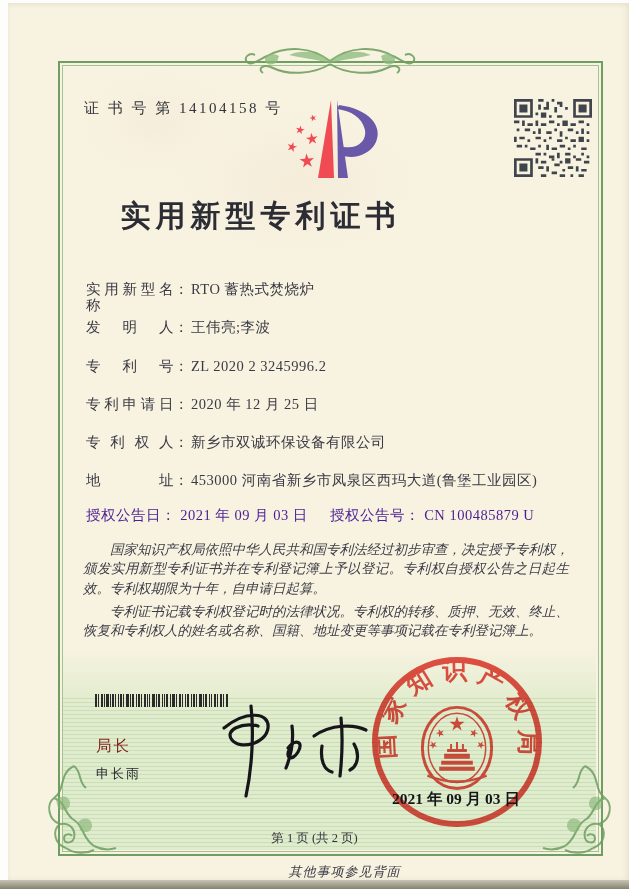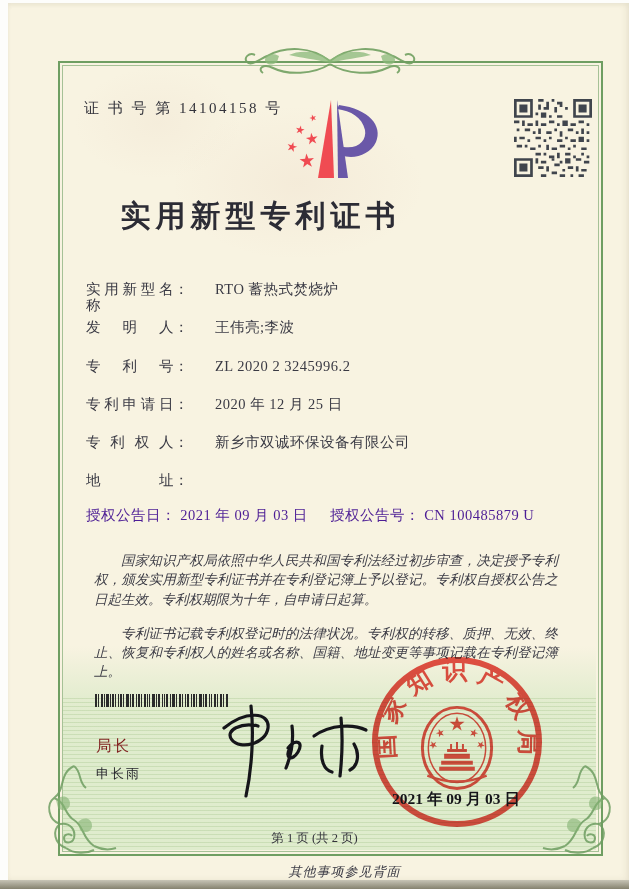--- a/index.html
+++ b/index.html
@@ -26,26 +26,26 @@
          background:repeating-linear-gradient(to bottom, rgba(141,181,113,0.30) 0 1px, rgba(141,181,113,0) 1px 4px);
          opacity:.85;}
   .cert-number{position:absolute;left:84px;top:99px;font-size:15px;letter-spacing:2.5px;color:#33333b;}
   .logo{position:absolute;left:268px;top:94px;}
   .qr{position:absolute;left:514px;top:99px;}
   .title{position:absolute;left:0;top:196px;width:521px;text-align:center;
          font-size:30px;letter-spacing:5px;font-weight:600;color:#2c2c35;}
   .fields{position:absolute;left:86px;top:281px;font-size:14.5px;color:#3a3a44;letter-spacing:0.5px;}
   .frow{height:38.3px;display:flex;align-items:flex-start;line-height:16px;}
   .flabel{display:inline-block;width:88px;text-align:justify;text-align-last:justify;text-justify:inter-character;}
-  .fvalue{margin-left:26px;white-space:nowrap;}
+  .fvalue{margin-left:2px;white-space:nowrap;}
   .grant-row{position:absolute;left:86px;top:507px;font-size:14.5px;color:#4c1d95;letter-spacing:0.5px;line-height:16px;white-space:nowrap;}
   .grant-2{position:absolute;left:244px;top:0;}
   .paras{position:absolute;left:79px;top:536px;width:494px;font-size:13.5px;line-height:19.3px;
          color:#3c3c46;font-style:italic;text-align:justify;}
-  .paras p{margin:15px;text-indent:2em;}
+  .paras p{margin:4px;text-indent:2em;}
   .barcode{position:absolute;left:95px;top:694px;}
   .signer-role{position:absolute;left:96px;top:736px;font-family:"Liberation Sans","DejaVu Sans",sans-serif;
          font-size:15.5px;color:#7f1d1d;letter-spacing:2px;}
   .signer-name{position:absolute;left:96px;top:765px;font-family:"Liberation Sans","DejaVu Sans",sans-serif;
          font-size:13px;color:#26262c;letter-spacing:2px;}
   .signature{position:absolute;left:196px;top:698px;}
   .seal{position:absolute;left:368px;top:653px;opacity:.93;mix-blend-mode:multiply;}
   .seal-date{position:absolute;left:392px;top:789px;font-size:15.5px;font-weight:bold;color:#15151a;
          white-space:nowrap;z-index:5;}
   .page-info{position:absolute;left:0;top:830px;width:629px;text-align:center;font-size:12.5px;color:#33333b;}
@@ -178,20 +178,21 @@
       <span class="fvalue">2020 年 12 月 25 日</span>
     </div>
     <div class="frow">
       <span class="flabel">专利权人</span>
         <span>：</span>
       <span class="fvalue">新乡市双诚环保设备有限公司</span>
     </div>
     <div class="frow">
       <span class="flabel">地址</span>
         <span>：</span>
+      <span class="fvalue">453000 河南省新乡市凤泉区西玛大道(鲁堡工业园区)</span>
     </div>
   </div>
 
   <div class="grant-row">
     <span>授权公告日</span><span>：</span>
     <span>2021 年 09 月 03 日</span>
     <span class="grant-2">
       <span>授权公告号</span><span>：</span>
       <span>CN 100485879 U</span>
     </span>

